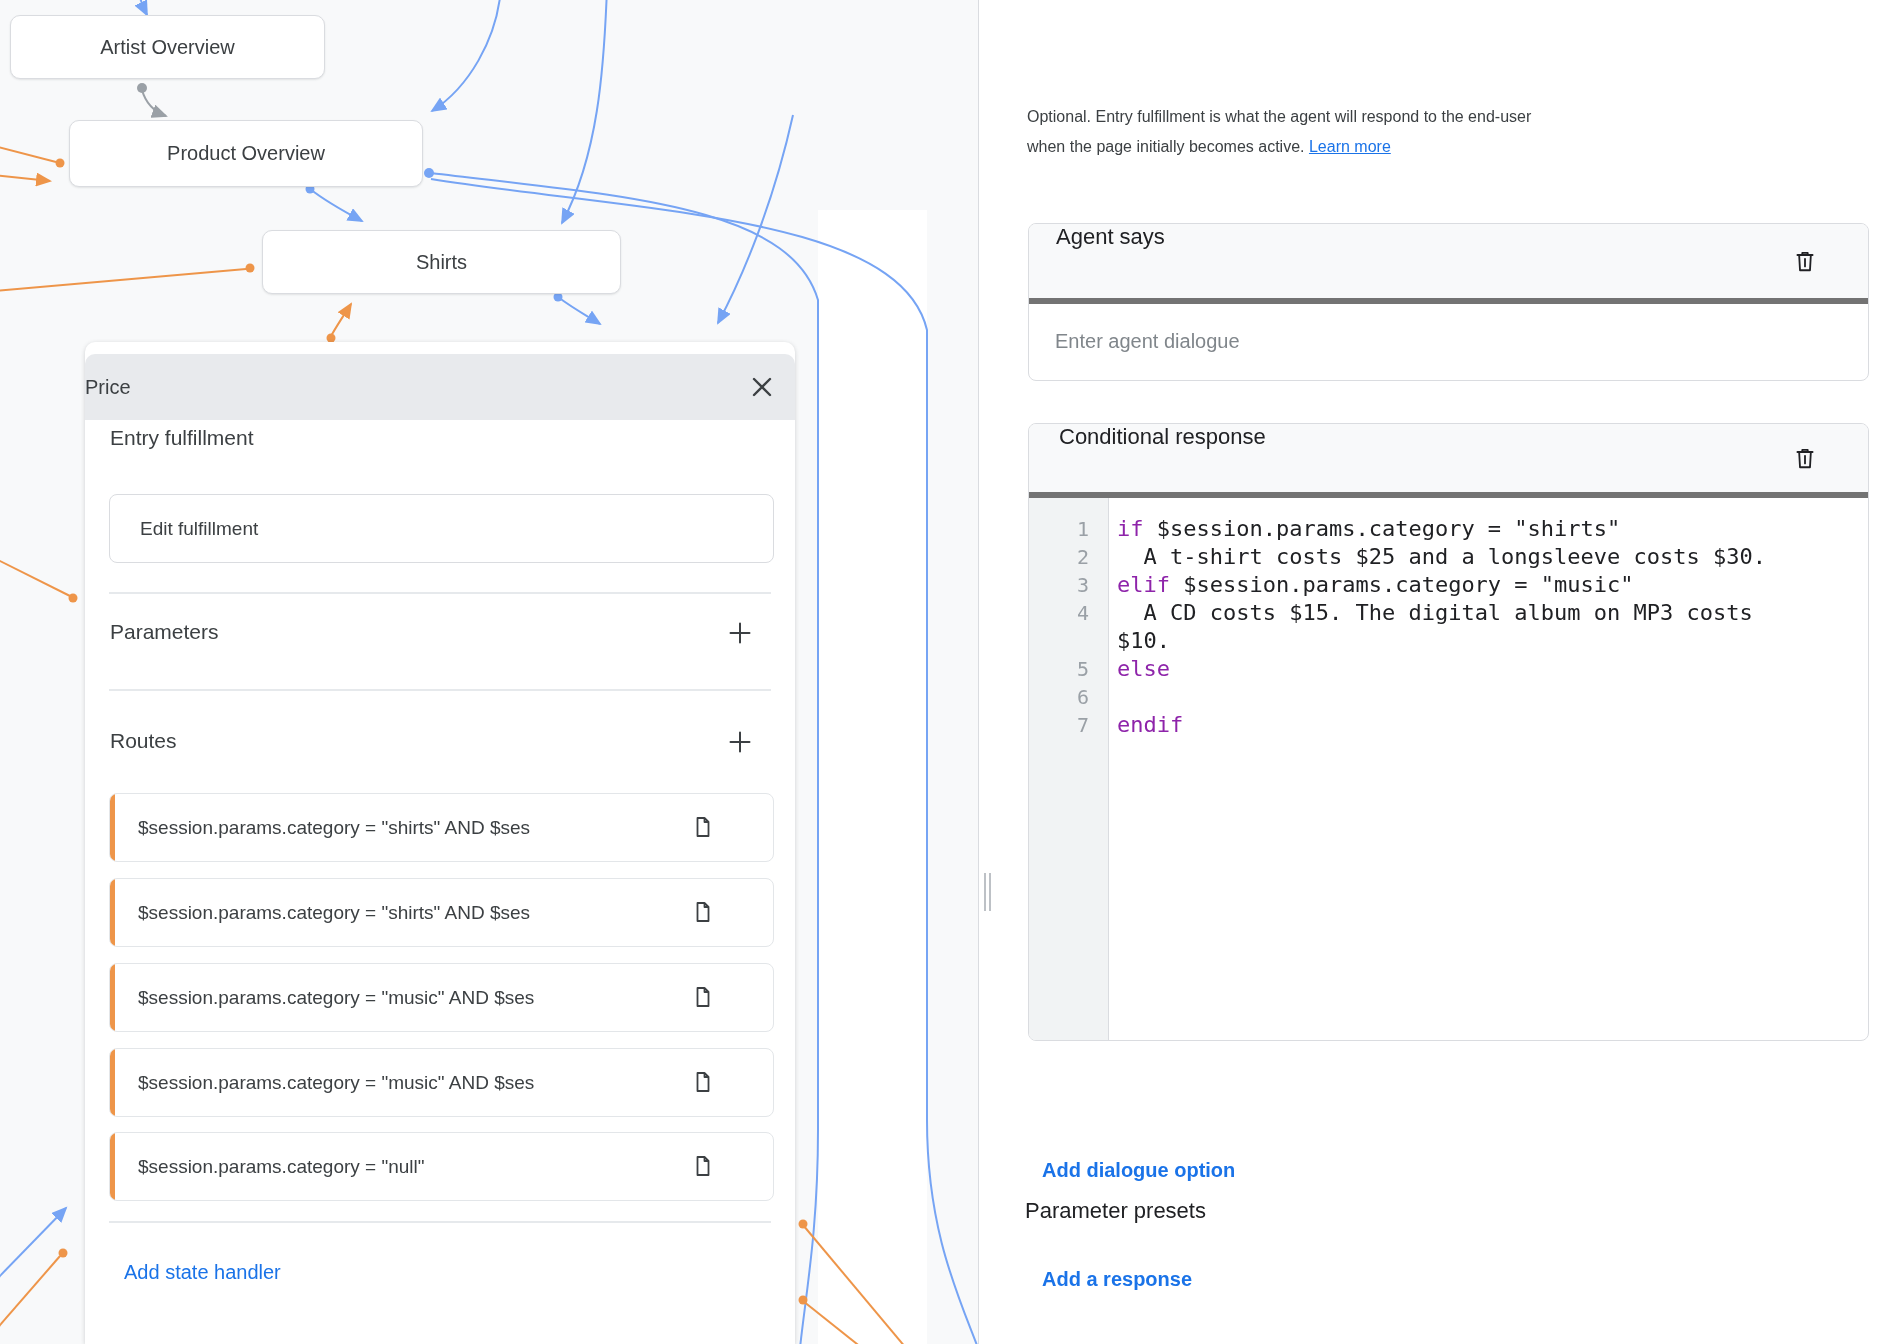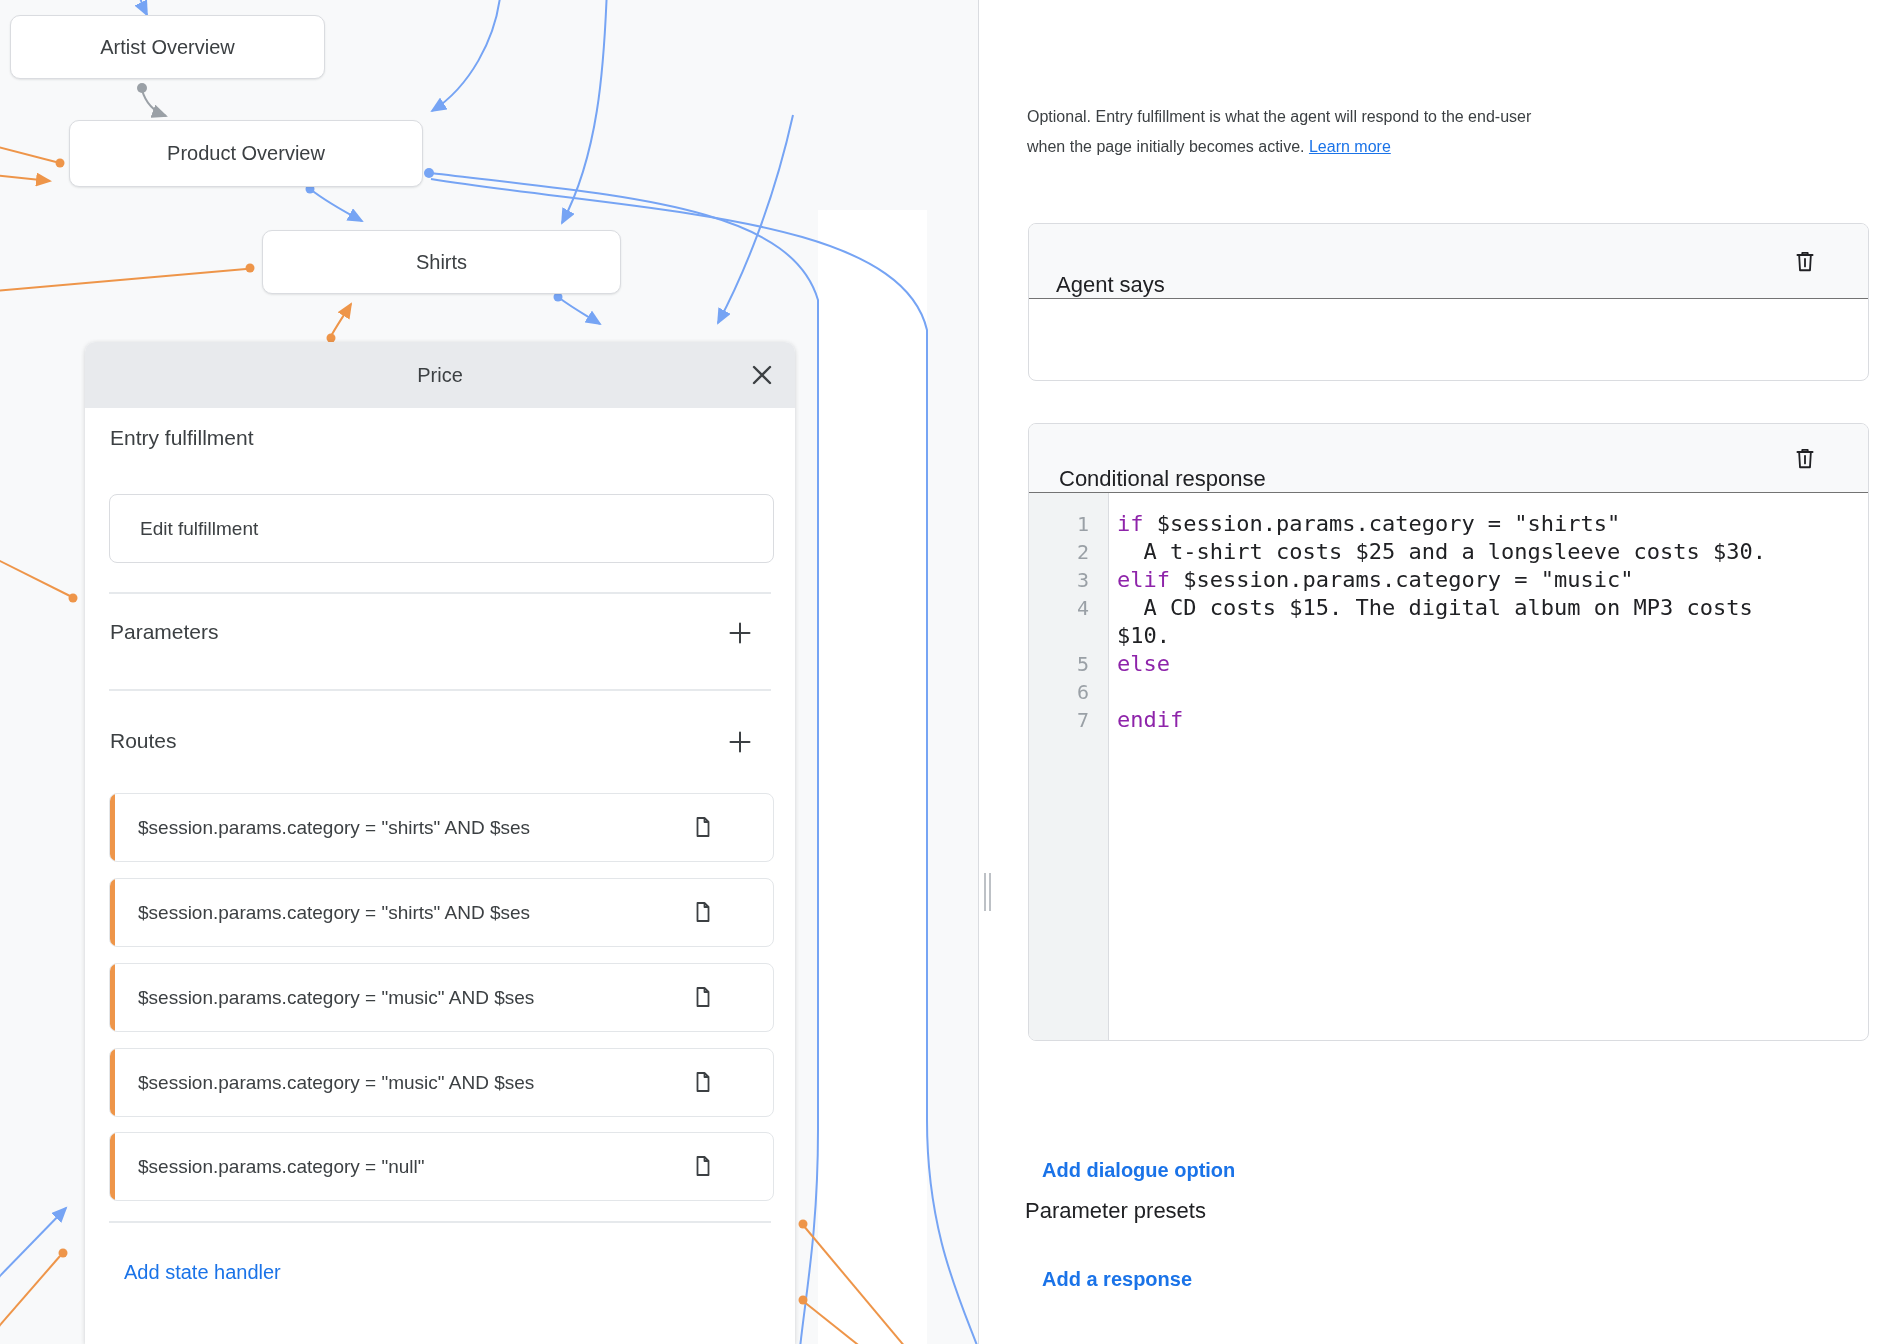--- a/index.html
+++ b/index.html
@@ -11,22 +11,22 @@
   #canvas{left:0;top:0;width:997px;height:1344px;background:#f8f9fa;}
   #edges{position:absolute;left:0;top:0;}
 
   .node{position:absolute;background:#fff;border:1px solid #dadce0;border-radius:10px;
         box-shadow:0 1px 2px rgba(60,64,67,.12);display:flex;align-items:center;justify-content:center;
         font-size:20px;font-weight:500;color:#3c4043;}
 
   
   #price-panel{left:85px;top:342px;width:710px;height:1002px;background:#fff;
                border-radius:10px 10px 0 0;box-shadow:0 1px 4px rgba(60,64,67,.22);}
-  #price-header{position:absolute;left:0;top:0;width:100%;height:66px;background:#e8eaed;
-                border-radius:10px 10px 0 0;display:flex;align-items:center;justify-content:center;}
+  #price-header{position:absolute;left:0;top:12px;width:100%;height:66px;background:#e8eaed;
+                border-radius:10px 10px 0 0;display:flex;align-items:center;}
   #price-title{font-size:20px;font-weight:500;color:#3c4043;}
   .price-close{position:absolute;right:20px;top:20px;width:26px;height:26px;cursor:pointer;}
   .section-h{position:absolute;left:25px;font-size:21px;color:#3c4043;}
   .plus-btn{position:absolute;right:42px;width:26px;height:26px;cursor:pointer;}
   .pdivider{position:absolute;left:24px;width:662px;height:2px;background:#e6e9ec;}
   .edit-btn{position:absolute;left:24px;top:152px;width:663px;height:67px;border:1px solid #dadce0;
             border-radius:8px;background:#fff;display:flex;align-items:center;cursor:pointer;}
   .edit-btn span{margin-left:30px;font-size:19px;color:#3c4043;}
   .route-card{position:absolute;left:24px;width:663px;height:67px;border:1px solid #e3e6e9;
               border-radius:8px;background:#fff;display:flex;align-items:center;cursor:pointer;overflow:hidden;}
@@ -44,21 +44,21 @@
   #panel{left:997px;top:0;width:901px;height:1344px;background:#fff;}
   #panel-header{position:absolute;left:0;top:0;width:100%;height:90px;border-bottom:1px solid #dadce0;}
   #panel-title{position:absolute;left:30px;top:28px;font-size:27px;font-weight:500;color:#202124;}
   #save-btn{position:absolute;left:241px;top:30px;display:flex;align-items:center;cursor:pointer;}
   #save-btn .lbl{margin-left:12px;font-size:22px;font-weight:600;color:#1a73e8;}
   .win-icon{position:absolute;top:32px;width:26px;height:26px;cursor:pointer;}
   #panel-desc{position:absolute;left:30px;top:102px;width:835px;font-size:16px;line-height:30px;color:#3c4043;}
   #panel-desc a{color:#1a73e8;text-decoration:underline;cursor:pointer;}
 
   .card{position:absolute;left:31px;width:839px;border:1px solid #dadce0;border-radius:8px;background:#fff;overflow:hidden;}
-  .card-head{position:relative;background:#f8f9fa;border-bottom:1px solid #737373;display:flex;align-items:flex-end;}
+  .card-head{position:relative;background:#f8f9fa;border-bottom:6px solid #737373;display:flex;align-items:flex-start;}
   .card-title{margin-left:27px;font-size:22px;color:#202124;}
   .trash{position:absolute;right:50px;width:26px;height:26px;cursor:pointer;}
 
   
   #code-body{display:flex;}
   .code-row{display:flex;}
   .ln{width:70px;text-align:right;padding-right:10px;box-sizing:border-box;
       font-family:"DejaVu Sans Mono",monospace;font-size:20px;line-height:28px;color:#9aa0a6;flex:none;}
   .ln-col{width:80px;flex:none;background:#f1f3f4;border-right:1px solid #dadce0;box-sizing:border-box;}
   .code-line-text{width:695px;margin-left:8px;font-family:"DejaVu Sans Mono",monospace;
@@ -252,20 +252,23 @@
         <span class="card-title">Agent says</span>
         <span class="trash" style="top:24px;">
           <svg width="26" height="26" viewBox="0 0 24 24" fill="none" stroke="#202124" stroke-width="1.7" stroke-linecap="round" stroke-linejoin="round">
             <path d="M5,6.5 H19"></path>
               <path d="M9.5,6.5 V4.5 H14.5 V6.5"></path>
               <path d="M6.6,6.5 L7.4,20.5 H16.6 L17.4,6.5 Z"></path>
               <path d="M12,10 V17"></path>
           </svg>
         </span>
       </div>
+      <div style="position:relative;height:81px;">
+        <span style="position:absolute;left:26px;top:26px;font-size:20px;color:#80868b;">Enter agent dialogue</span>
+      </div>
     </div>
 
     <div class="card" style="top:423px;height:616px;">
       <div class="card-head" style="height:68px;">
         <span class="card-title" style="margin-left:30px;">Conditional response</span>
         <span class="trash" style="top:21px;">
           <svg width="26" height="26" viewBox="0 0 24 24" fill="none" stroke="#202124" stroke-width="1.7" stroke-linecap="round" stroke-linejoin="round">
             <path d="M5,6.5 H19"></path>
               <path d="M9.5,6.5 V4.5 H14.5 V6.5"></path>
               <path d="M6.6,6.5 L7.4,20.5 H16.6 L17.4,6.5 Z"></path>

